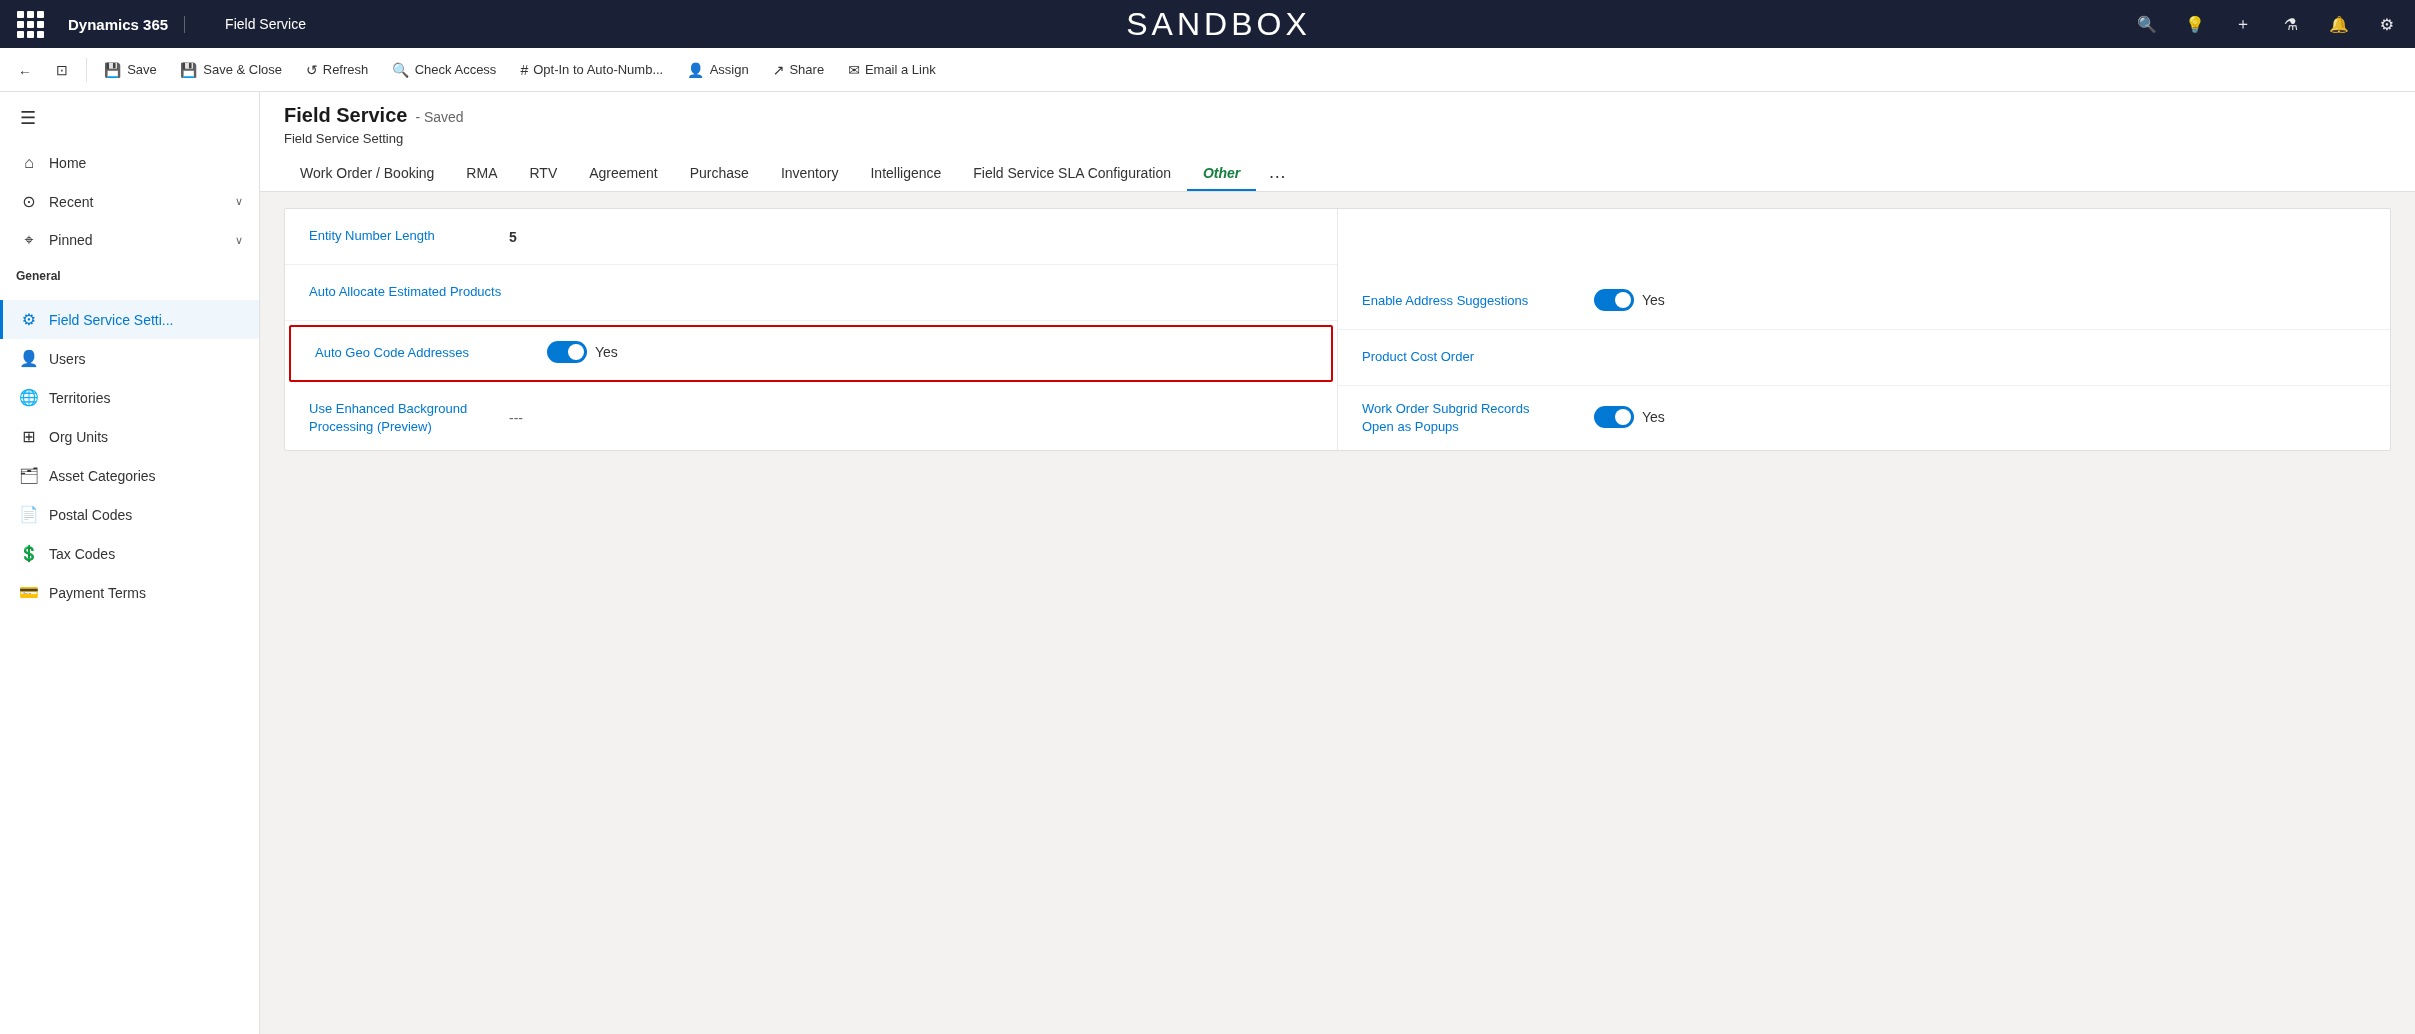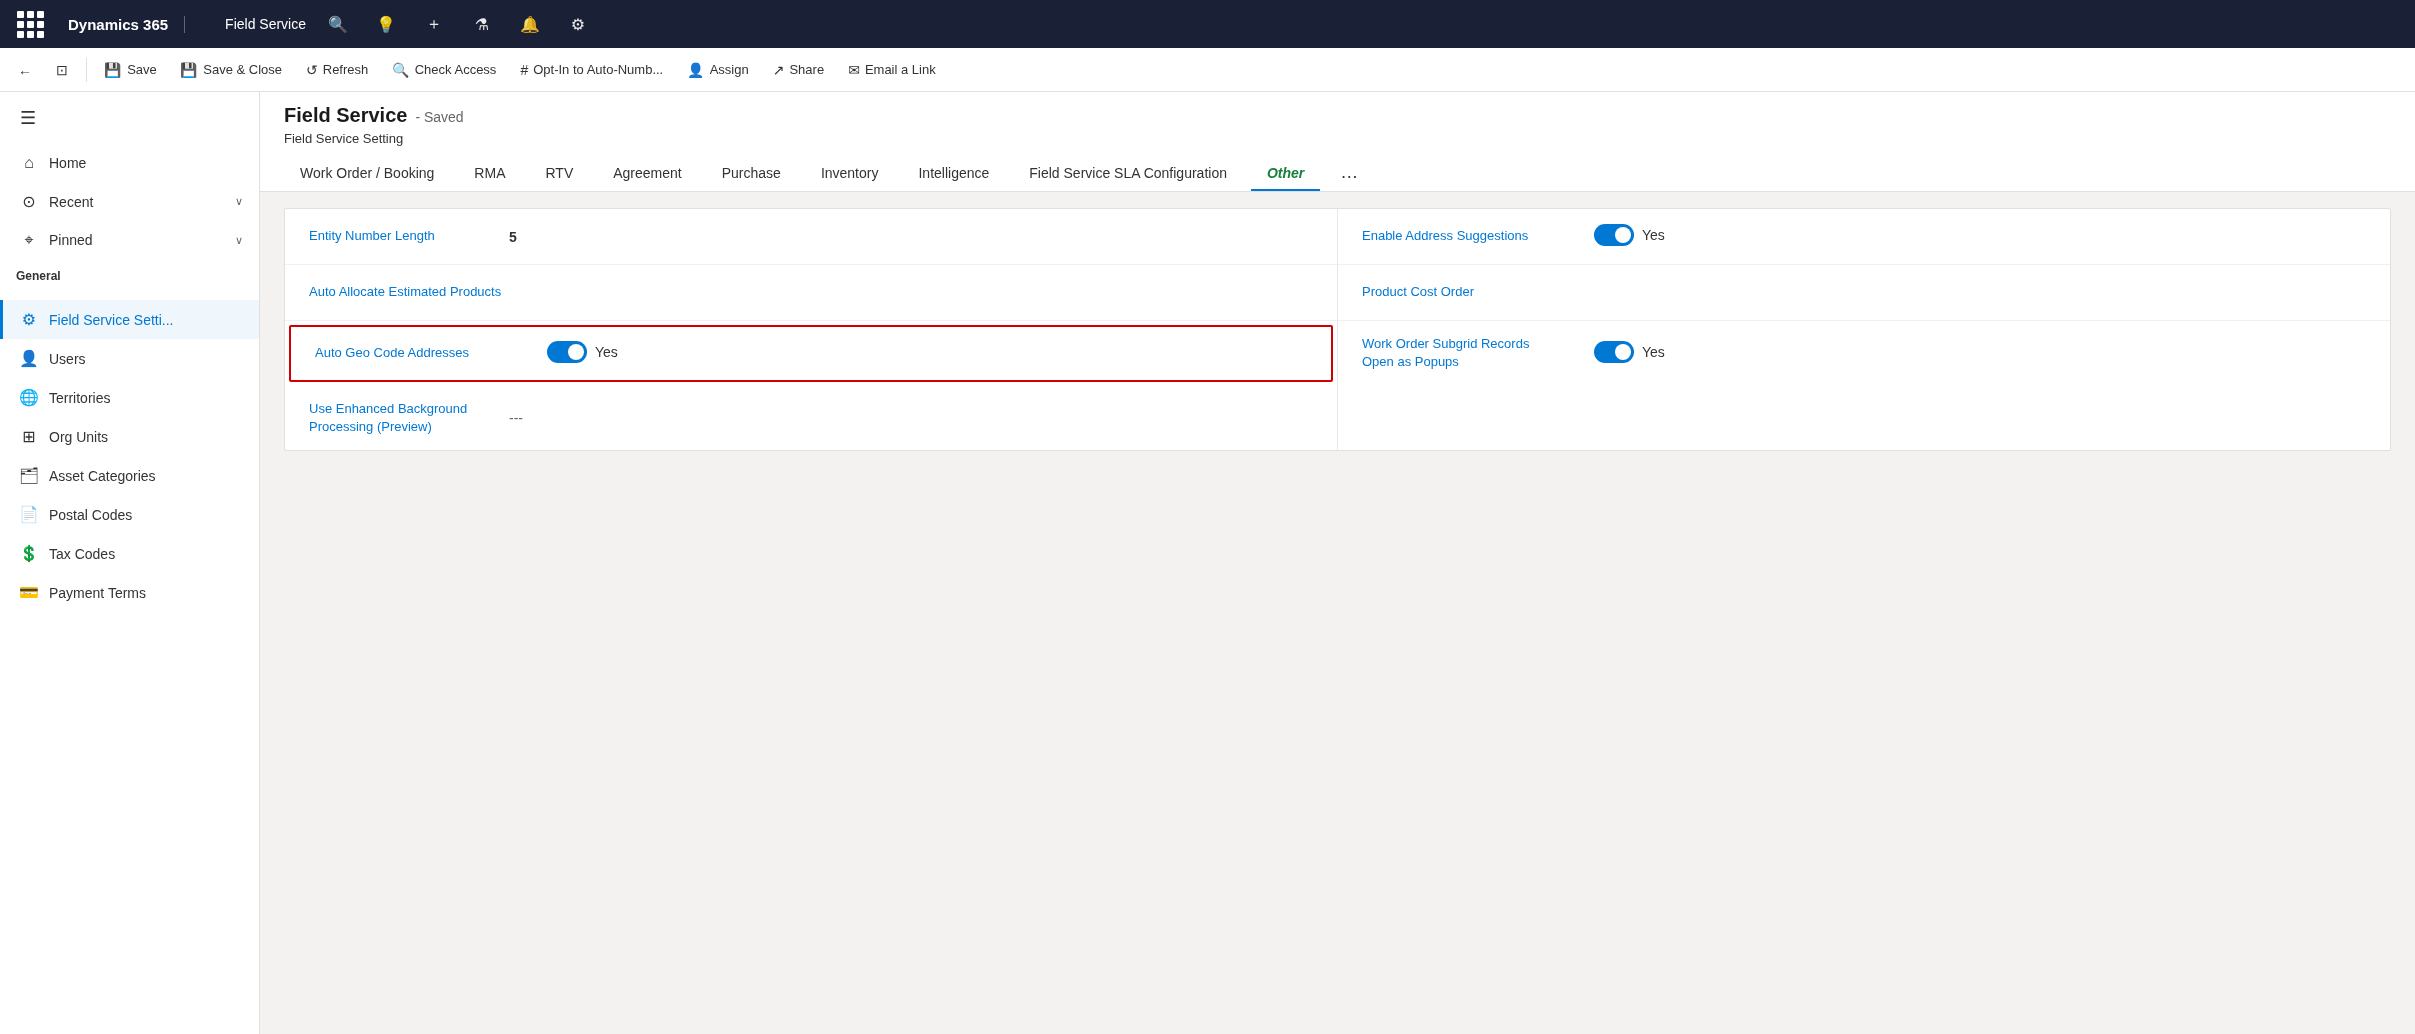--- a/index.html
+++ b/index.html
@@ -119,21 +119,21 @@
     .page-header-title {
       display: flex; align-items: baseline; gap: 8px; margin-bottom: 4px;
     }
     .page-header-main { font-size: 20px; font-weight: 700; color: #1a1a1a; }
     .page-header-status { font-size: 14px; color: #666; }
     .page-header-sub { font-size: 13px; color: #333; margin-bottom: 8px; }
 
     
     .tabs {
       display: flex; align-items: flex-end;
-      gap: 8px;
+      gap: 0;
       overflow-x: auto;
     }
     .tab {
       padding: 10px 16px 8px;
       font-size: 14px; color: #333;
       cursor: pointer; border-bottom: 2px solid transparent;
       white-space: nowrap;
     }
     .tab.active {
       color: #15803d; font-weight: 600;
@@ -195,21 +195,21 @@
 
     
     .form-row.highlighted {
       border: 2px solid #d00000;
       margin: 4px;
       border-radius: 2px;
     }
 
     
     .two-col-form {
-      display: flex; gap: 0;
+      display: flex; gap: 0; align-items: flex-end;
     }
     .form-col {
       flex: 1;
       border-right: 1px solid #e8e8e8;
     }
     .form-col:last-child { border-right: none; }
   </style>
 </head>
 <body>
 
@@ -225,20 +225,23 @@
       <div class="waffle-dot"></div>
         <div class="waffle-dot"></div>
         <div class="waffle-dot"></div>
     </div>
   </div>
   <div class="top-nav-brand">
     <span>Dynamics 365</span>
   </div>
   <div class="top-nav-app">
     <span>Field Service</span>
+  </div>
+  <div class="top-nav-title">
+    <span>SANDBOX</span>
   </div>
   <div class="top-nav-icons">
     <div class="top-nav-icon">🔍</div>
     <div class="top-nav-icon">💡</div>
     <div class="top-nav-icon">＋</div>
     <div class="top-nav-icon">⚗</div>
     <div class="top-nav-icon">🔔</div>
     <div class="top-nav-icon">⚙</div>
   </div>
 </div>

